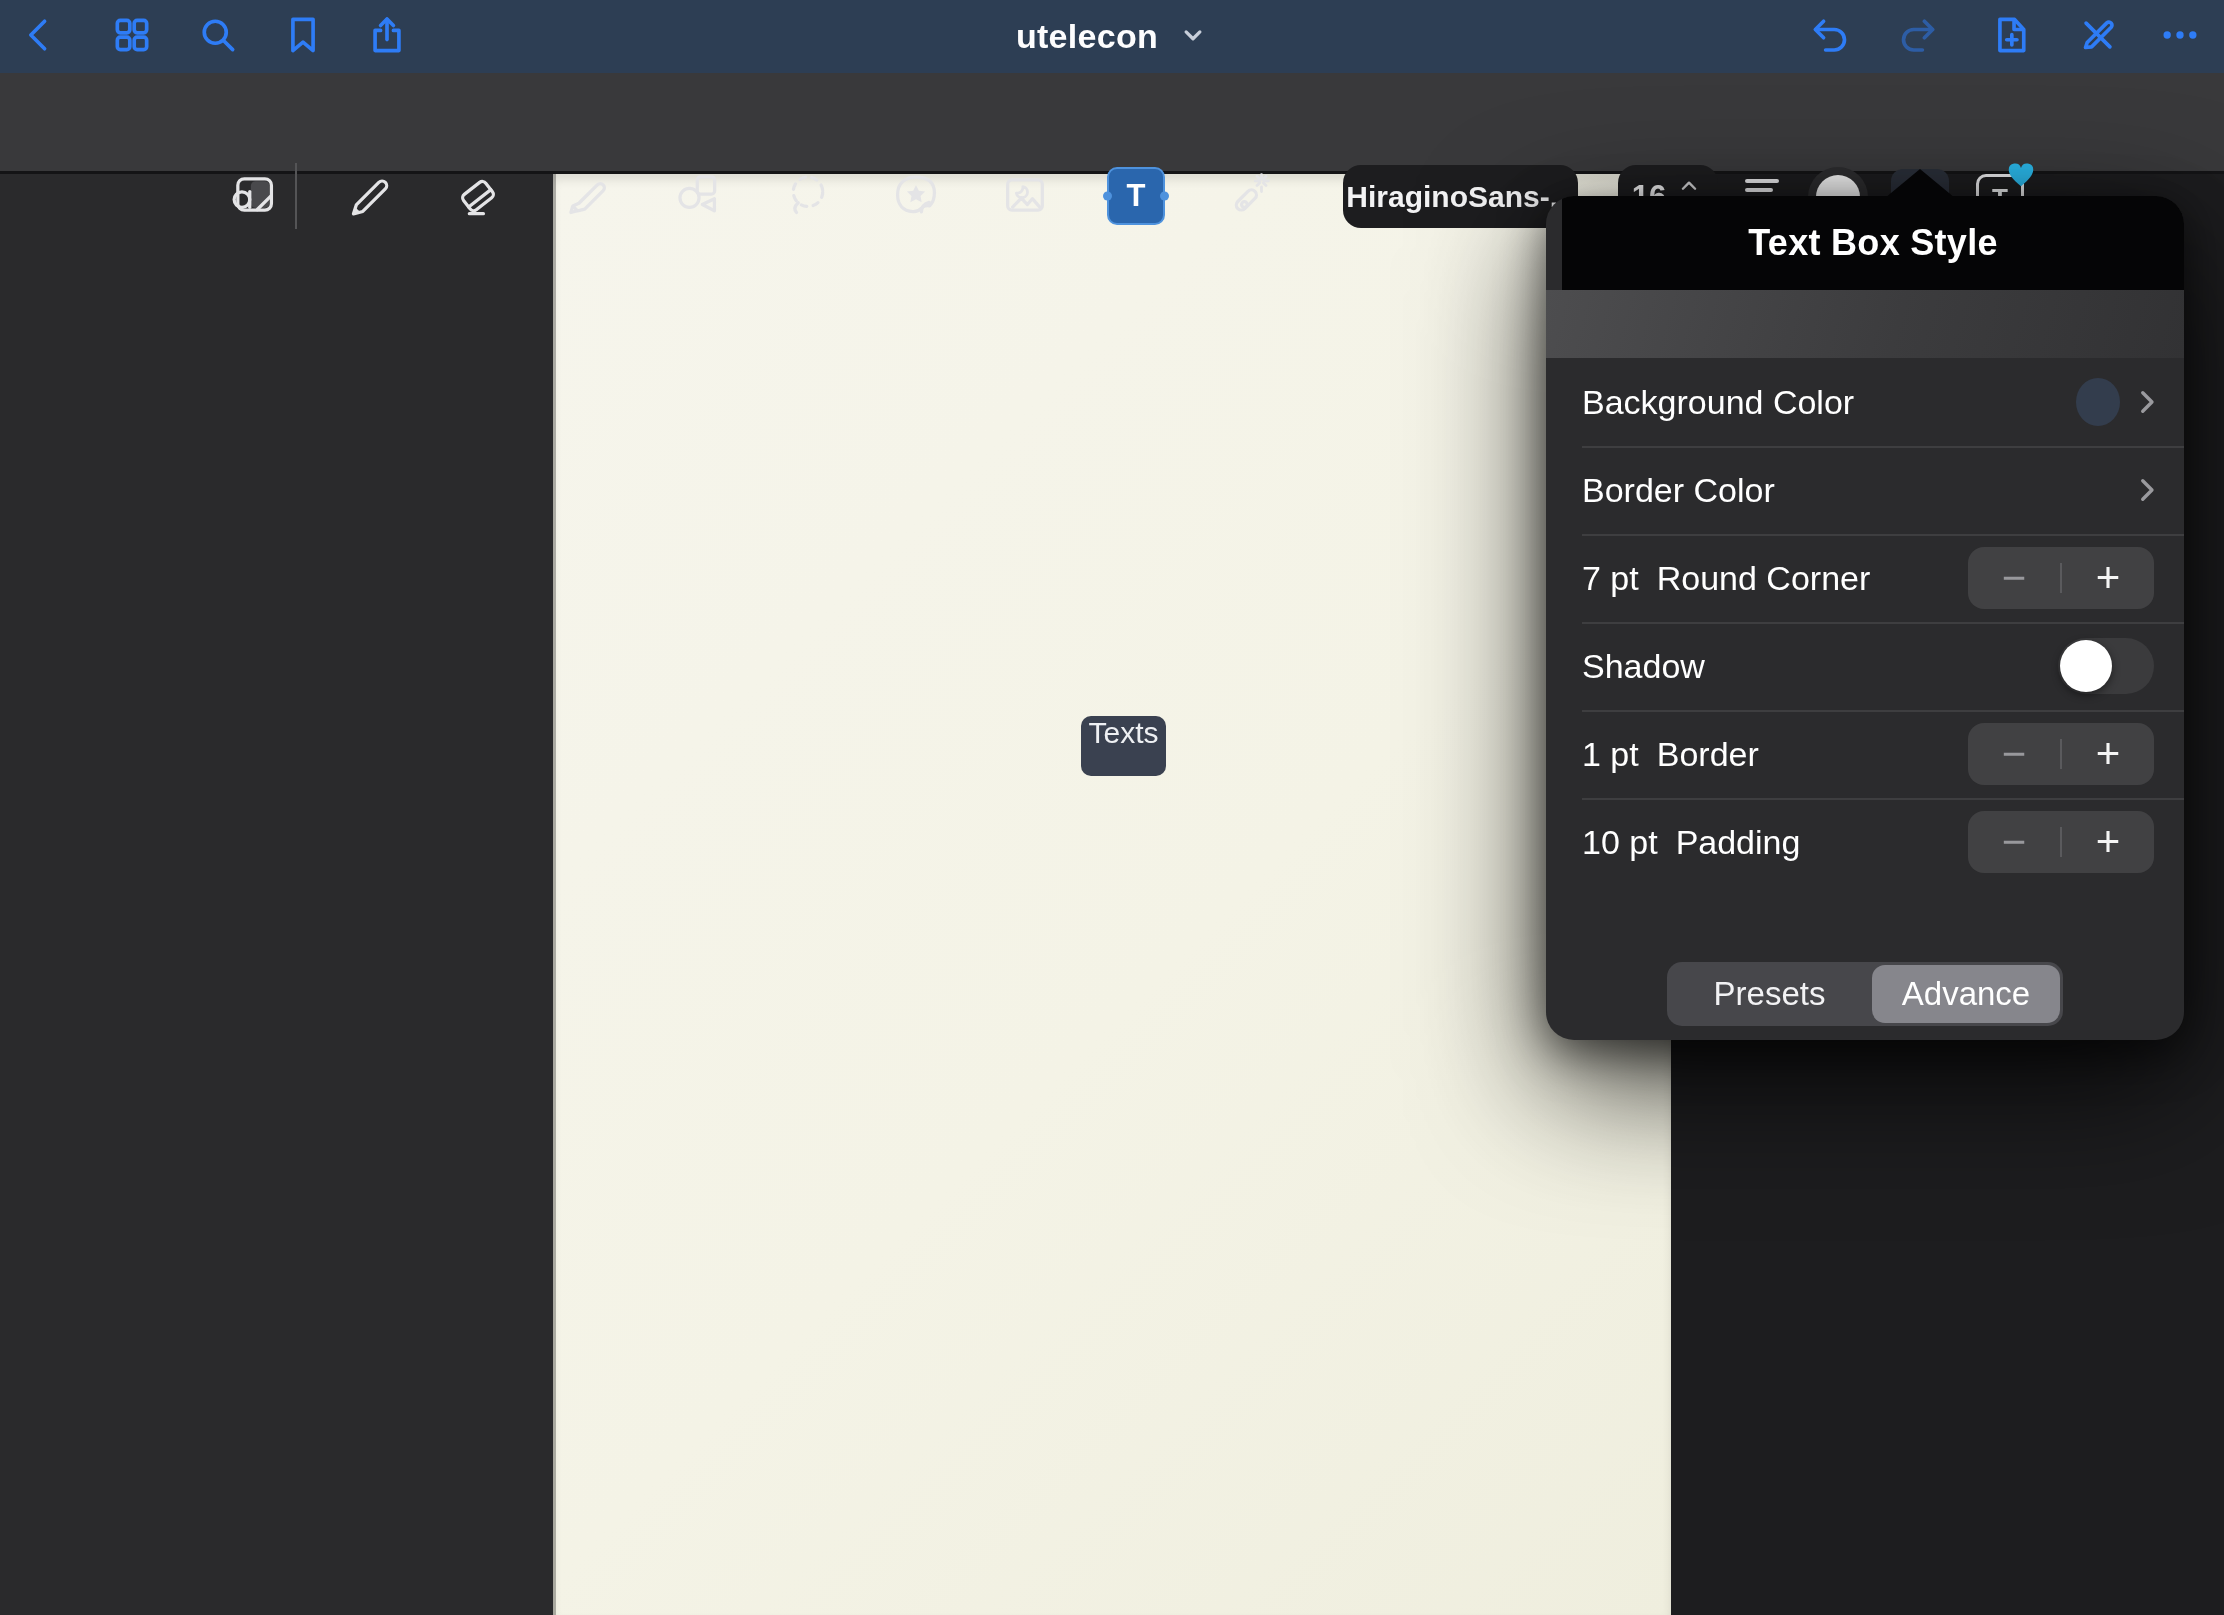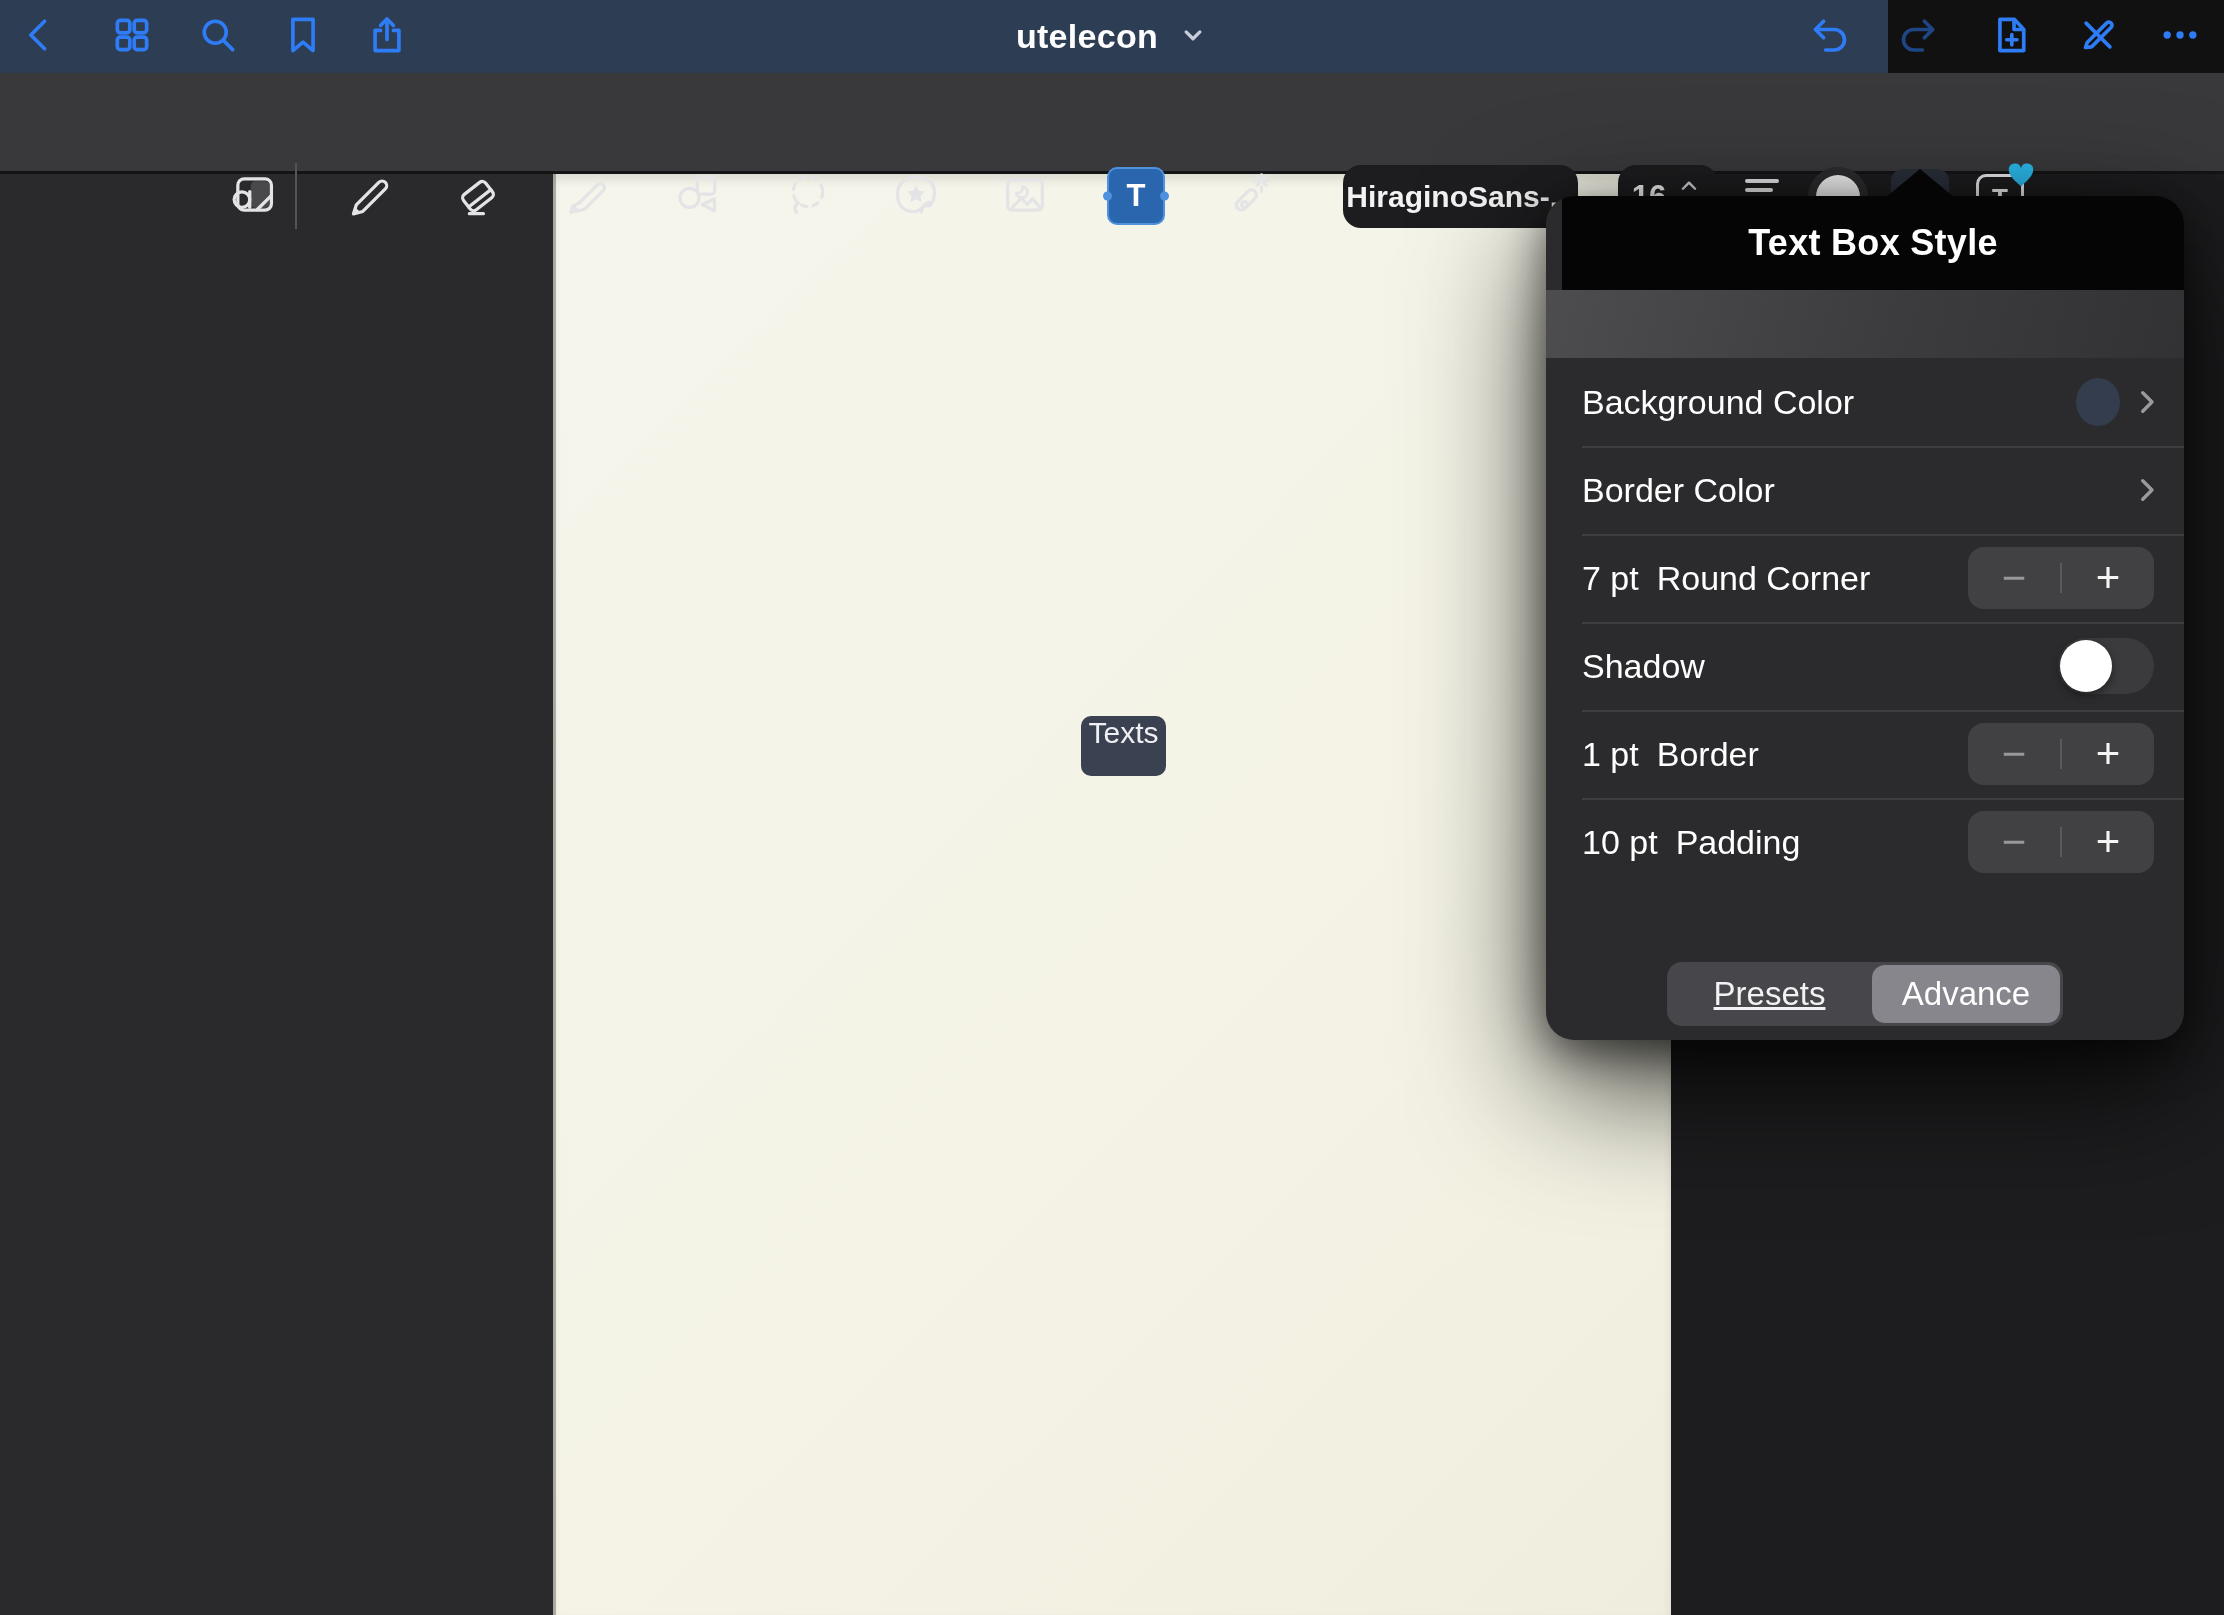--- a/index.html
+++ b/index.html
@@ -1,20 +1,20 @@
 <!DOCTYPE html>
 <html><head>
 <meta charset="utf-8">
 <style>
   html,body{margin:0;padding:0;background:#111;}
   .stage{position:relative;width:2224px;height:1615px;overflow:hidden;
          font-family:"Liberation Sans",sans-serif;-webkit-font-smoothing:antialiased;}
   .abs{position:absolute;}
   
-  .topbar{left:0;top:0;width:1888px;height:73px;background:#2d3e54;z-index:30;}
+  .topbar{left:0;top:0;width:2224px;height:73px;background:#2d3e54;z-index:30;}
   .tb-btn{position:absolute;top:8px;width:56px;height:56px;display:flex;align-items:center;justify-content:center;background:none;border:none;padding:0;cursor:pointer;}
   .tb-btn svg{width:44px;height:44px;stroke:#2e7cf6;fill:none;stroke-width:2;stroke-linecap:round;stroke-linejoin:round;}
   .title-wrap{position:absolute;left:0;top:0;width:2224px;height:73px;display:flex;align-items:center;justify-content:center;gap:20px;pointer-events:none;}
   .title-wrap .hit{pointer-events:auto;display:flex;align-items:center;gap:20px;cursor:pointer;}
   .doc-title{color:#fdfdfe;font-size:34px;font-weight:700;letter-spacing:.3px;}
   .title-chevron svg{width:30px;height:30px;stroke:#c7ceda;fill:none;stroke-width:2.6;stroke-linecap:round;stroke-linejoin:round;}
   
   .toolbar{left:0;top:73px;width:2224px;height:101px;background:#39393b;border-bottom:3px solid #141416;box-sizing:border-box;z-index:25;}
   .tool{position:absolute;top:91px;width:64px;height:64px;display:flex;align-items:center;justify-content:center;background:none;border:none;padding:0;cursor:pointer;}
   .tool svg{width:52px;height:52px;stroke:#e4e4e6;fill:none;stroke-width:1.5;stroke-linecap:round;stroke-linejoin:round;}
@@ -51,21 +51,21 @@
   .bg-swatch{position:absolute;right:64px;top:50%;transform:translateY(-50%);width:44px;height:48px;border-radius:50%;background:#333d4d;}
   .stepper{position:absolute;right:30px;top:13px;width:186px;height:62px;background:#414143;border-radius:16px;display:flex;}
   .stepper .sbtn{flex:1;background:none;border:none;display:flex;align-items:center;justify-content:center;font-size:42px;cursor:pointer;font-family:"Liberation Sans",sans-serif;}
   .stepper .minus{color:#98989c;}
   .stepper .plus{color:#f5f5f5;}
   .stepper .sdiv{width:2px;height:30px;background:#5a5a5d;align-self:center;}
   .toggle{position:absolute;right:30px;top:16px;width:96px;height:56px;border-radius:28px;background:#3b3b3d;border:none;cursor:pointer;}
   .toggle .knob{position:absolute;left:2px;top:2px;width:52px;height:52px;border-radius:50%;background:#ffffff;box-shadow:0 3px 8px rgba(0,0,0,.45);}
   .segmented{position:absolute;left:121px;top:766px;width:396px;height:64px;background:#47474b;border-radius:15px;display:flex;box-sizing:border-box;}
   .seg{border:none;background:none;color:#f2f2f4;font-size:33px;display:flex;align-items:center;justify-content:center;cursor:pointer;border-radius:13px;font-family:"Liberation Sans",sans-serif;}
-  .seg.presets{width:205px;text-decoration:underline;}
+  .seg.presets{width:205px;}
   .seg.advance{width:188px;margin:3px 3px 3px 0;background:#86868c;color:#ffffff;}
 </style>
 </head>
 <body>
 
 <div class="stage">
 
   <header class="abs topbar">
     <button class="tb-btn" style="left:12px">
       <span><svg viewBox="0 0 24 24">

